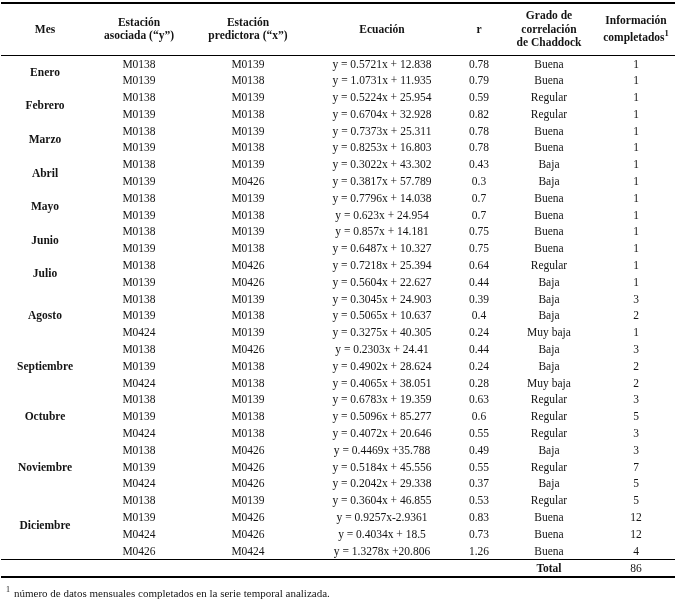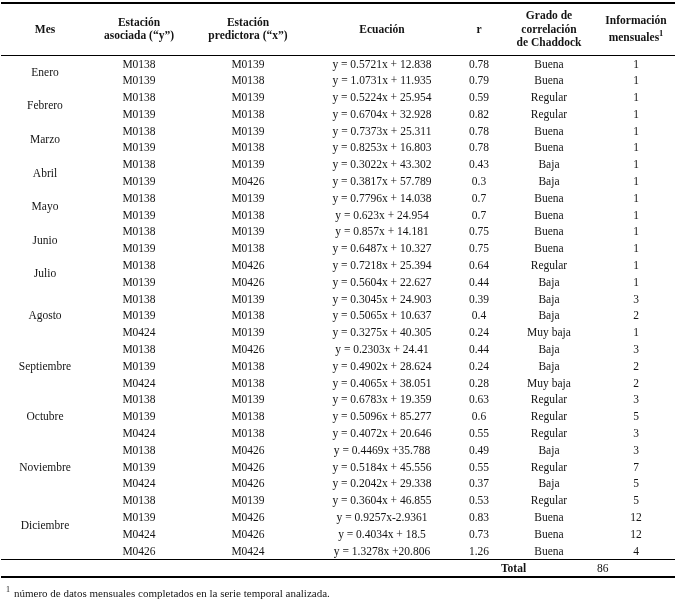--- a/index.html
+++ b/index.html
@@ -42,29 +42,29 @@
     font-size: 11.5px;
     height: 16.8px;
     line-height: 16.8px;
     padding: 0;
     text-align: center;
     vertical-align: middle;
     white-space: nowrap;
     overflow: hidden;
   }
   table.corr td.month {
-    font-weight: normal;
+    font-weight: bold;
   }
   table.corr tr.total-row td {
     border-top: 1px solid #000;
     font-size: 11.5px;
     height: 16px;
     line-height: 16px;
     padding: 0;
-    text-align: left;
+    text-align: center;
     vertical-align: middle;
   }
   table.corr tr.total-row td.total-label {
     font-weight: bold;
   }
   .footnote {
     margin: 5px 0 0 6px;
     font-size: 11px;
     line-height: 13px;
     color: #141414;
@@ -100,21 +100,21 @@
         <th>Estación
 asociada (“y”)</th>
         <th>Estación
 predictora (“x”)</th>
         <th>Ecuación</th>
         <th>r</th>
         <th>Grado de
 correlación
 de Chaddock</th>
         <th><span>Información
-mensuales</span><sup>1</sup></th>
+completados</span><sup>1</sup></th>
       </tr>
     </thead>
     <tbody>
         <tr>
           <td rowspan="2" class="month">Enero</td>
           <td>M0138</td>
           <td>M0139</td>
           <td>y = 0.5721x + 12.838</td>
           <td>0.78</td>
           <td>Buena</td>

